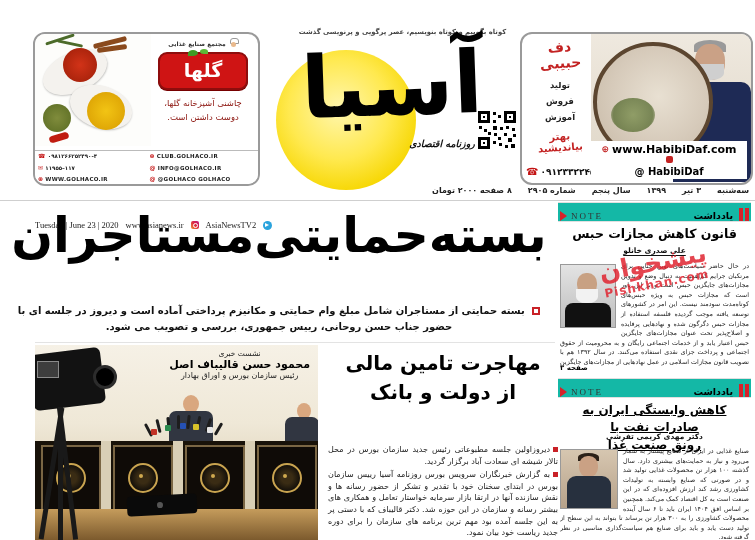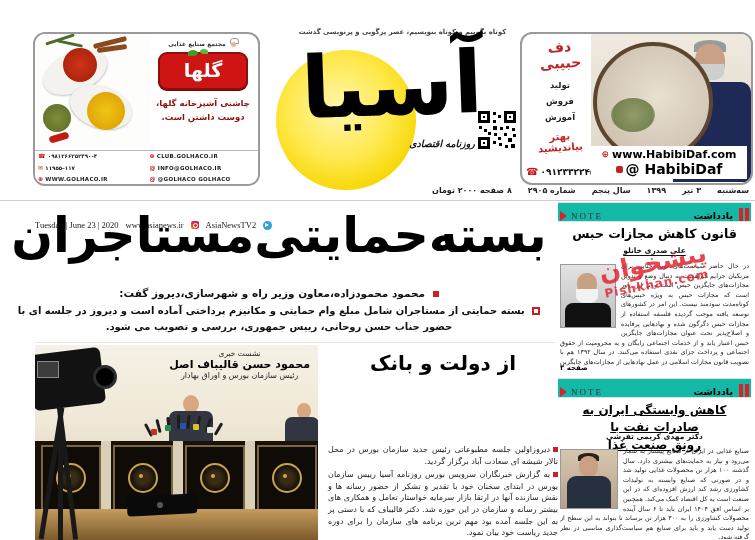--- a/index.html
+++ b/index.html
@@ -22,21 +22,21 @@
 
   .golha-right{position:absolute;right:4px;top:4px;width:102px;text-align:center;}
   .golha-badge{font-size:6px;color:#333;font-weight:bold;display:flex;align-items:center;justify-content:center;gap:3px;}
   .chef-icon{display:inline-block;width:9px;height:10px;position:relative;}
   .chef-icon .hat{position:absolute;left:1px;top:0;width:7px;height:4px;background:#fff;border:1px solid #999;border-radius:3px 3px 0 0;}
   .chef-icon .face{position:absolute;left:2px;top:4px;width:5px;height:5px;background:#e9b98c;border-radius:50%;}
   .golha-logo{margin:4px auto 0;width:86px;height:34px;background:#cf1414;border:2px solid #8e0d0d;border-radius:9px;
               color:#fff;font-weight:bold;font-size:19px;line-height:32px;position:relative;box-shadow:0 1px 0 #700;}
   .golha-logo .leaf{position:absolute;top:-4px;left:28px;width:10px;height:6px;background:#3f9b24;border-radius:50% 50% 50% 0;}
   .golha-logo .leaf2{position:absolute;top:-5px;left:40px;width:8px;height:5px;background:#5cb836;border-radius:50% 50% 0 50%;}
-  .golha-slogan{margin-top:6px;font-size:8.5px;font-weight:bold;color:#8c140e;line-height:1.7;}
+  .golha-slogan{margin-top:6px;font-size:8.5px;font-weight:normal;color:#8c140e;line-height:1.7;}
   .golha-contacts{position:absolute;left:0;bottom:0;width:100%;height:33px;background:#fff;border-top:1px solid #bbb;
                   display:flex;direction:ltr;font-size:5.5px;font-weight:bold;color:#1c1c1c;letter-spacing:.3px;}
   .gc-col{flex:1;padding:2px 3px;display:flex;flex-direction:column;justify-content:space-between;}
   .gc-row{display:flex;align-items:center;gap:2px;white-space:nowrap;}
   .mini-ic{color:#c31212;font-size:6px;line-height:1;}
 
   .habibi-photo{position:absolute;right:0;top:0;width:160px;height:145px;background:linear-gradient(180deg,#efe9df,#ded5c6);}
   .daf{position:absolute;left:2px;top:8px;width:112px;height:112px;border-radius:50%;
        background:radial-gradient(circle at 55% 45%,#e8e0d2 0%,#d6caba 55%,#c4b6a2 100%);border:4px solid #5c4630;}
   .daf-moss{position:absolute;left:14px;top:52px;width:44px;height:34px;border-radius:50%;
@@ -46,21 +46,21 @@
   .man-hair{position:absolute;right:25px;top:6px;width:32px;height:12px;background:#9a9a9a;border-radius:50% 50% 0 0;}
   .man-beard{position:absolute;right:27px;top:30px;width:28px;height:16px;background:#cfcfcf;border-radius:0 0 45% 45%;}
   .habibi-left{position:absolute;left:5px;top:5px;width:66px;text-align:center;}
   .habibi-title{color:#c32222;font-weight:bold;font-size:14px;transform:rotate(-4deg);}
   .habibi-items{margin-top:6px;font-size:8.5px;font-weight:bold;color:#222;line-height:1.9;}
   .habibi-slogan{margin-top:6px;color:#c32222;font-weight:bold;font-size:10px;transform:rotate(-4deg);}
   .habibi-phone{position:absolute;left:4px;bottom:6px;display:flex;align-items:center;gap:2px;
                 font-size:9px;font-weight:bold;color:#111;direction:ltr;}
   .habibi-web{position:absolute;right:4px;bottom:4px;width:150px;background:#fff;padding:2px 3px;text-align:center;}
   .habibi-web .row{display:flex;align-items:center;justify-content:center;gap:3px;font-weight:bold;color:#000;}
-  .hw1{font-size:11px;} .hw2{font-size:14px;}
+  .hw1{font-size:11px;} .hw2{font-size:10px;flex-direction:column;}
   .red-sq-ic{display:inline-block;width:7px;height:7px;background:#c32222;border-radius:2px;}
   .globe-ic{color:#c32222;font-size:9px;line-height:1;}
 
   
   .tagline{left:295px;top:28px;width:215px;text-align:center;font-size:6.8px;color:#444;font-weight:bold;}
   .sun{left:276px;top:50px;width:140px;height:140px;border-radius:50%;
        background:radial-gradient(circle at 45% 42%,#fff6ae 0%,#ffe94f 45%,#f6d600 76%,rgba(246,214,0,0) 98%);}
   .masthead-title{left:272px;top:40px;width:240px;text-align:center;font-size:86px;font-weight:bold;color:#000;
                   line-height:1.05;transform:rotate(-2deg);letter-spacing:-4px;}
   .masthead-sub{left:402px;top:138px;width:80px;text-align:center;font-size:9.5px;font-weight:bold;color:#111;font-style:italic;}
@@ -299,24 +299,20 @@
       <span>سه‌شنبه</span>
       <span>۳ تیر</span>
       <span>۱۳۹۹</span>
       <span>سال پنجم</span>
       <span>شماره ۲۹۰۵</span>
       <span>۸ صفحه ۲۰۰۰ تومان</span>
     </div>
   </div>
 
   <div class="abs lead-headline rtl">بسته‌حمایتی‌مستاجران</div>
-  <div class="abs kicker kicker1 rtl">
-    <span class="bullet"></span>
-    <span>محمود محمودزاده،معاون وزیر راه و شهرسازی،دیروز گفت:</span>
-  </div>
   <div class="abs kicker kicker2 rtl">
     <span class="bullet hollow"></span>
     <span>بسته حمایتی از مستاجران شامل مبلغ وام حمایتی و مکانیزم پرداختی آماده است و دیروز در جلسه ای با حضور جناب حسن روحانی، رییس جمهوری، بررسی و تصویب می شود.</span>
   </div>
   <div class="abs lead-divider"></div>
 
   <div class="abs photo">
     <div class="photo-caption">
       <div class="pc1">نشست خبری</div>
       <div class="pc2">محمود حسن قالیباف اصل</div>
@@ -363,20 +359,21 @@
 
     <div class="camera-body"></div>
     <div class="camera-screen"></div>
     <div class="camera-lens"></div>
     <div class="tripod" style="left:14px;transform:rotate(9deg);"></div>
     <div class="tripod" style="left:30px;transform:rotate(-7deg);"></div>
     <div class="tripod" style="left:23px;"></div>
   </div>
 
   <div class="abs market-headline rtl">
+    <div>مهاجرت تامین مالی</div>
     <div>از دولت و بانک</div>
   </div>
   <div class="abs market-body rtl">
     <p><span class="sm-bullet"></span><span>دیروزاولین جلسه مطبوعاتی رئیس جدید سازمان بورس در محل تالار شیشه ای سعادت آباد برگزار گردید.</span></p>
     <p><span class="sm-bullet"></span><span>به گزارش خبرنگاران سرویس بورس روزنامه آسیا رییس سازمان بورس در ابتدای سخنان خود با تقدیر و تشکر از حضور رسانه ها و نقش سازنده آنها در ارتقا بازار سرمایه خواستار تعامل و همکاری های بیشتر رسانه و سازمان در این حوزه شد. دکتر قالیباف که با دستی پر به این جلسه آمده بود مهم ترین برنامه های سازمان را برای دوره جدید ریاست خود بیان نمود.</span></p>
 
   </div>
 
   <div class="note-header" style="top:202px;">
     <span class="tri"></span>

